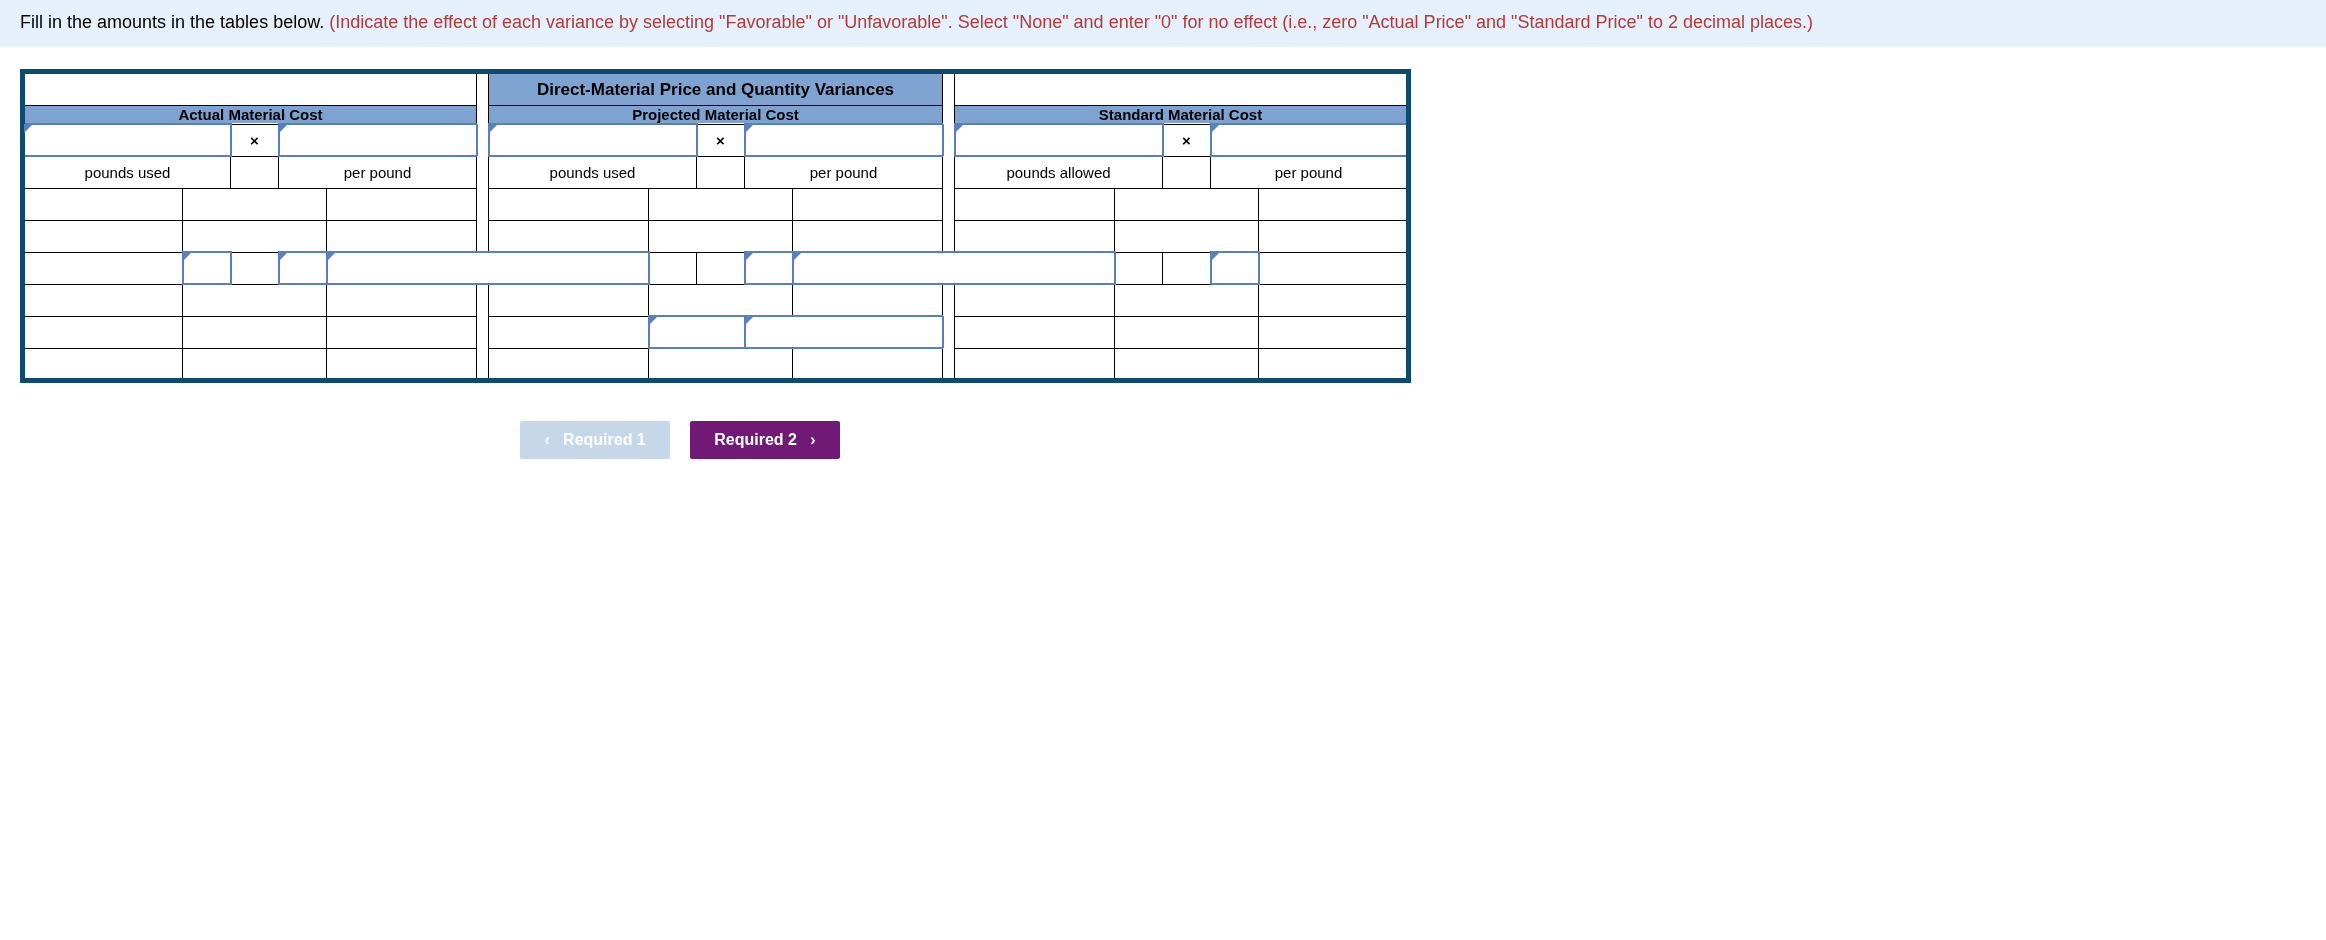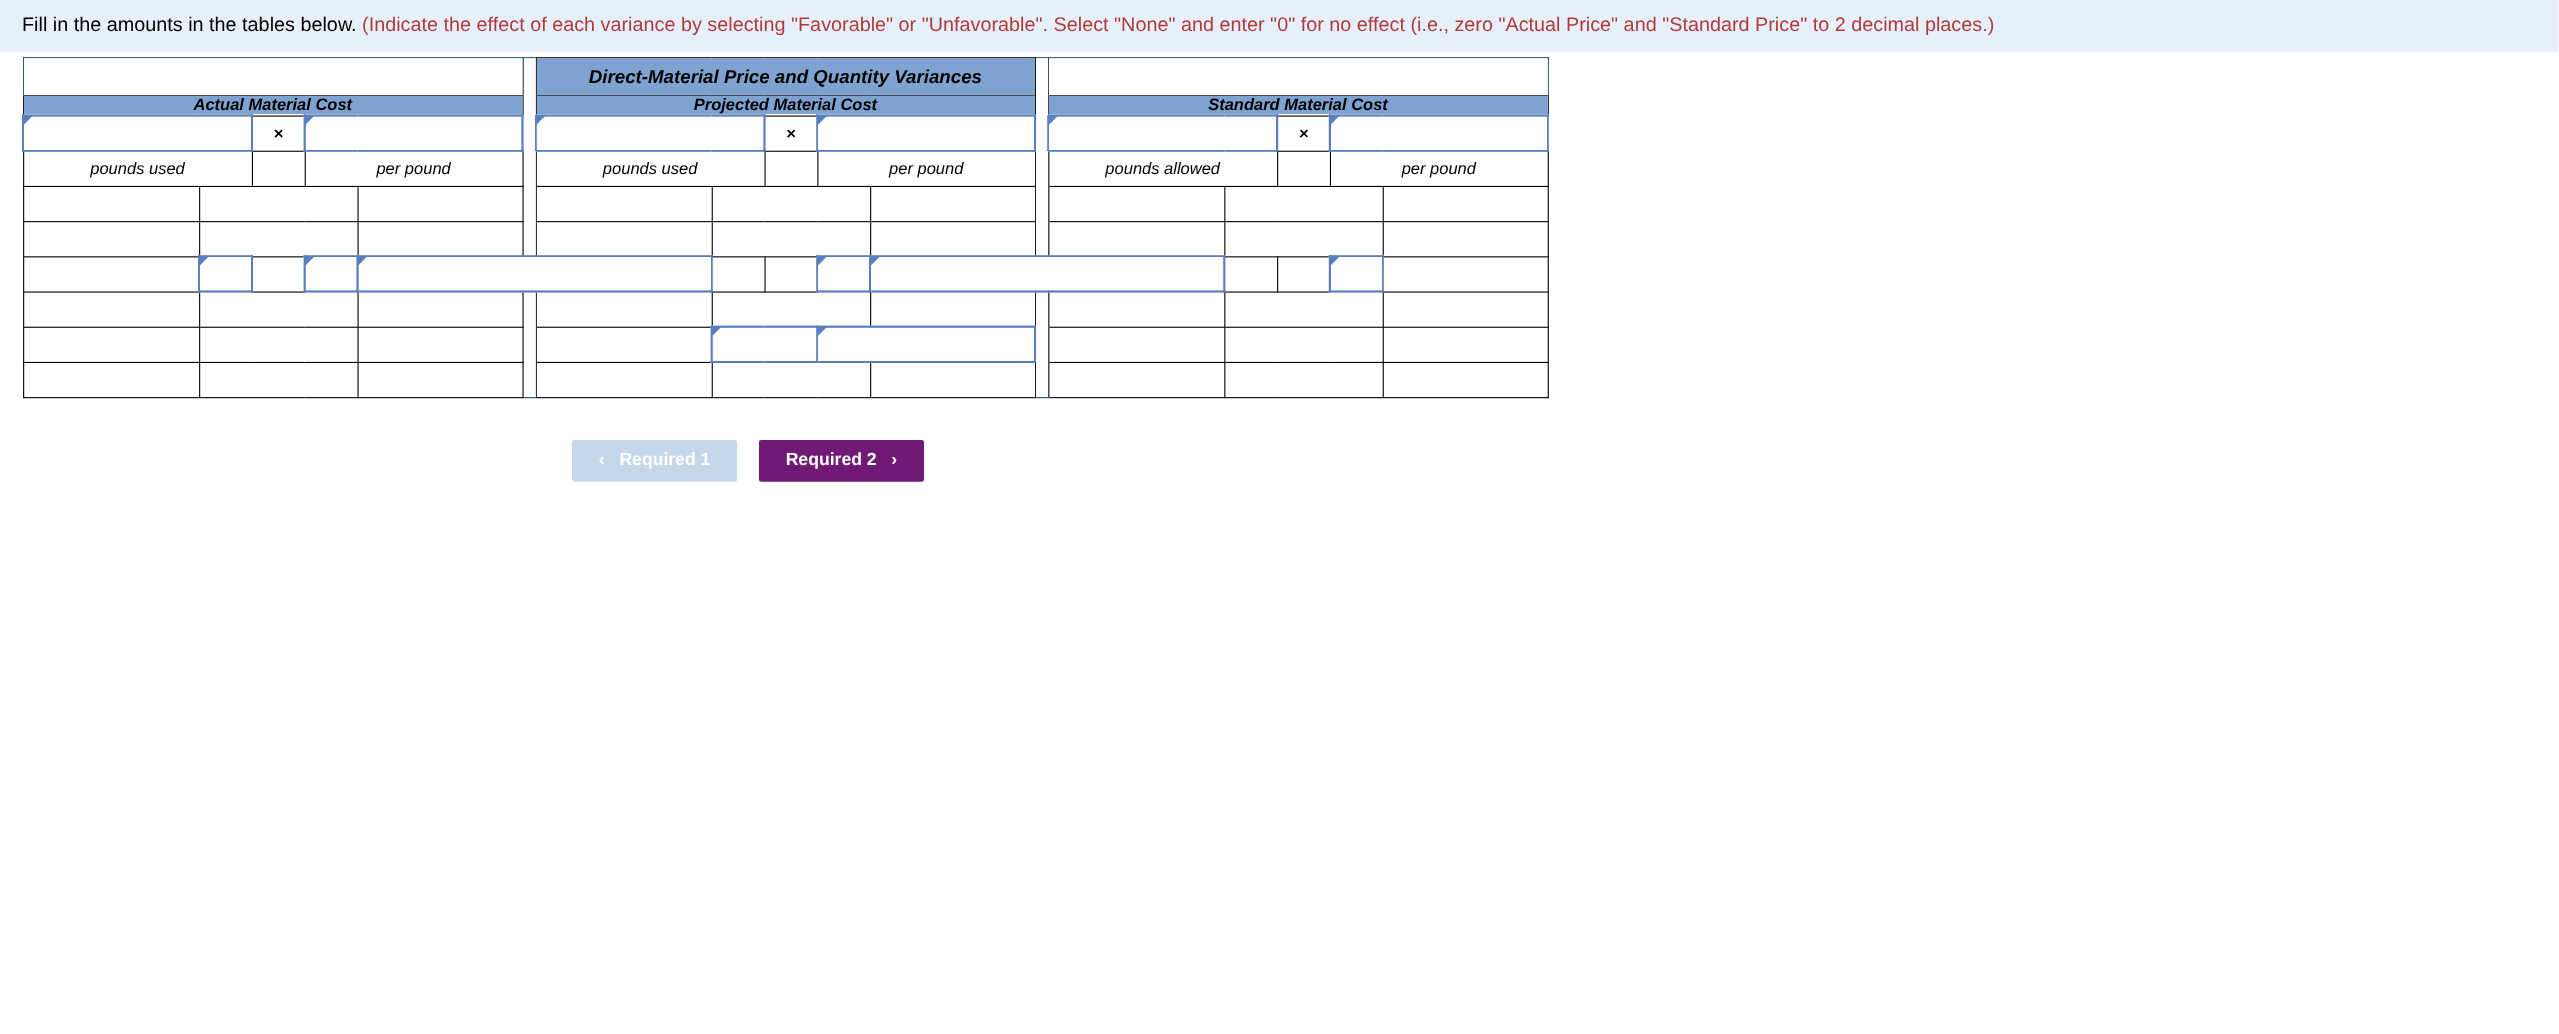--- a/index.html
+++ b/index.html
@@ -9,29 +9,28 @@
     font-family: Arial, sans-serif;
     font-size: 16px;
     color: #000;
     background: #fff;
   }
   .instructions {
     background: #e6f0fa;
     padding: 10px 20px 12px 20px;
     font-size: 18px;
     line-height: 1.4;
-    margin-bottom: 5px;
+    margin-bottom: 22px;
   }
   .instructions .red { color: #b33a3a; }
   .variance-table {
     border-collapse: collapse;
     margin-left: 20px;
-    border: 1px solid #0c4a6e;
+    border: 5px solid #0c4a6e;
     table-layout: fixed;
-    font-style: italic;
   }
   .variance-table td {
     border: 1px solid #000;
     height: 32px;
     padding: 0;
     vertical-align: middle;
     text-align: center;
     font-size: 15px;
     position: relative;
   }

